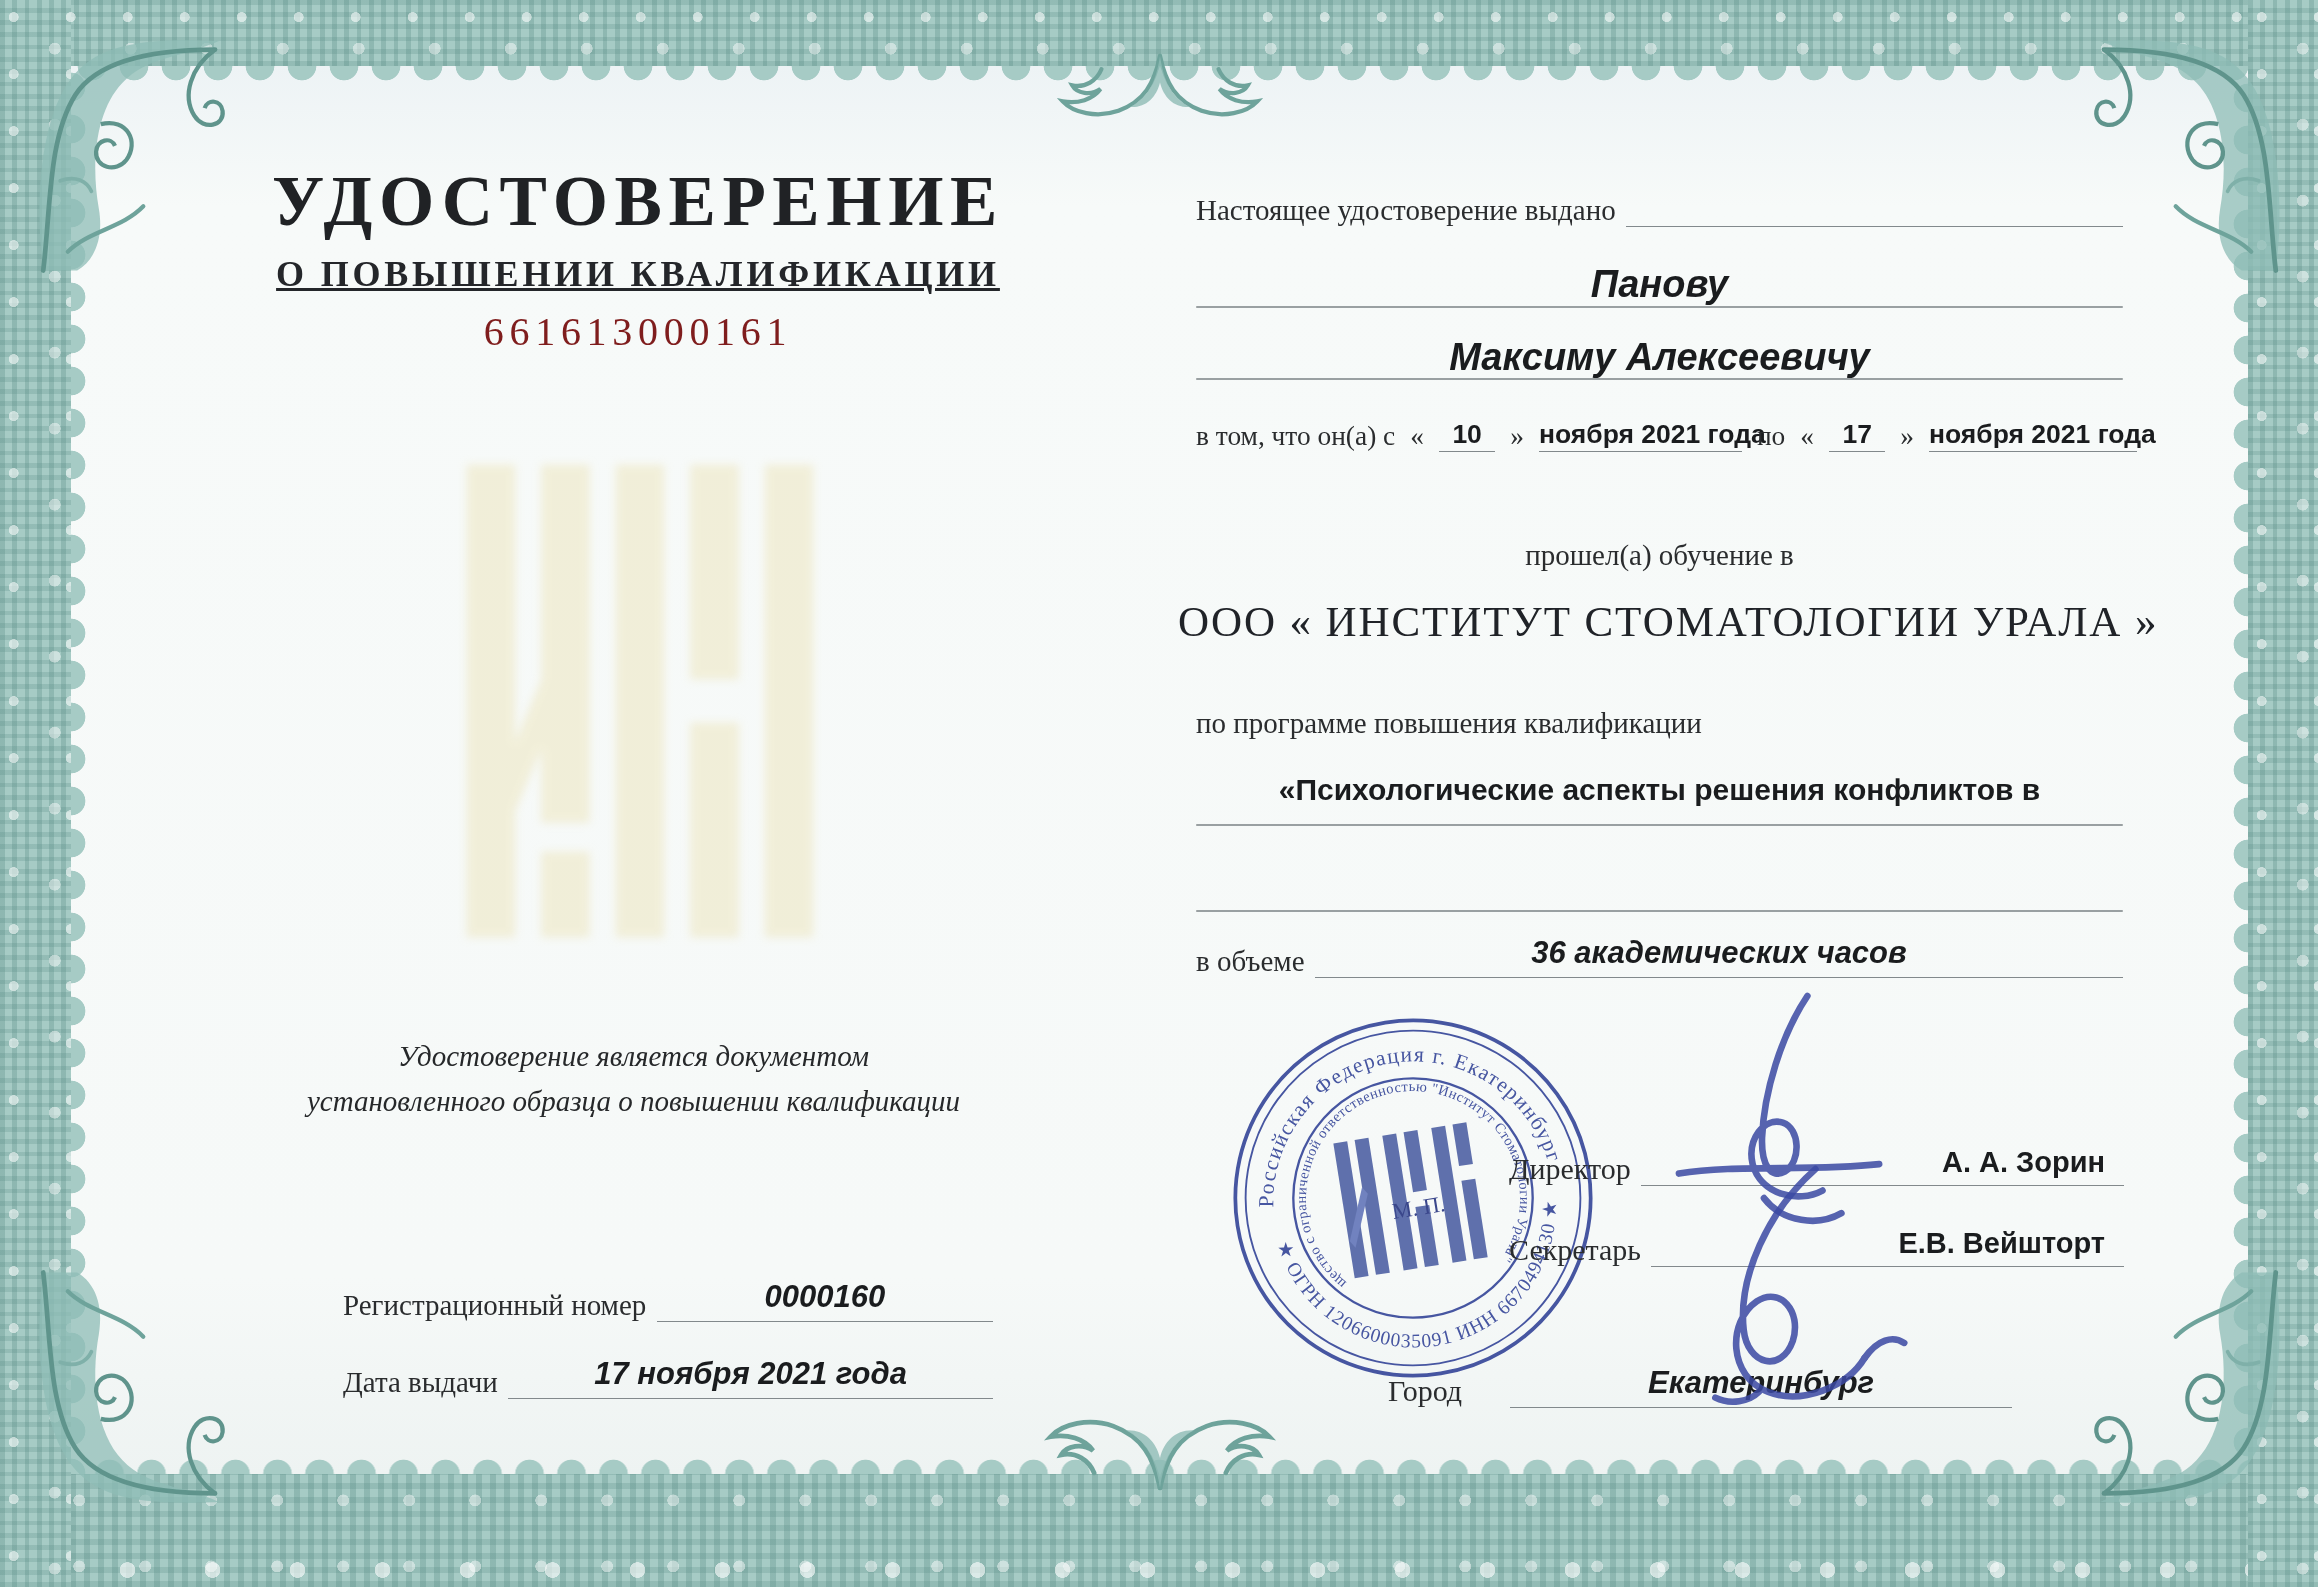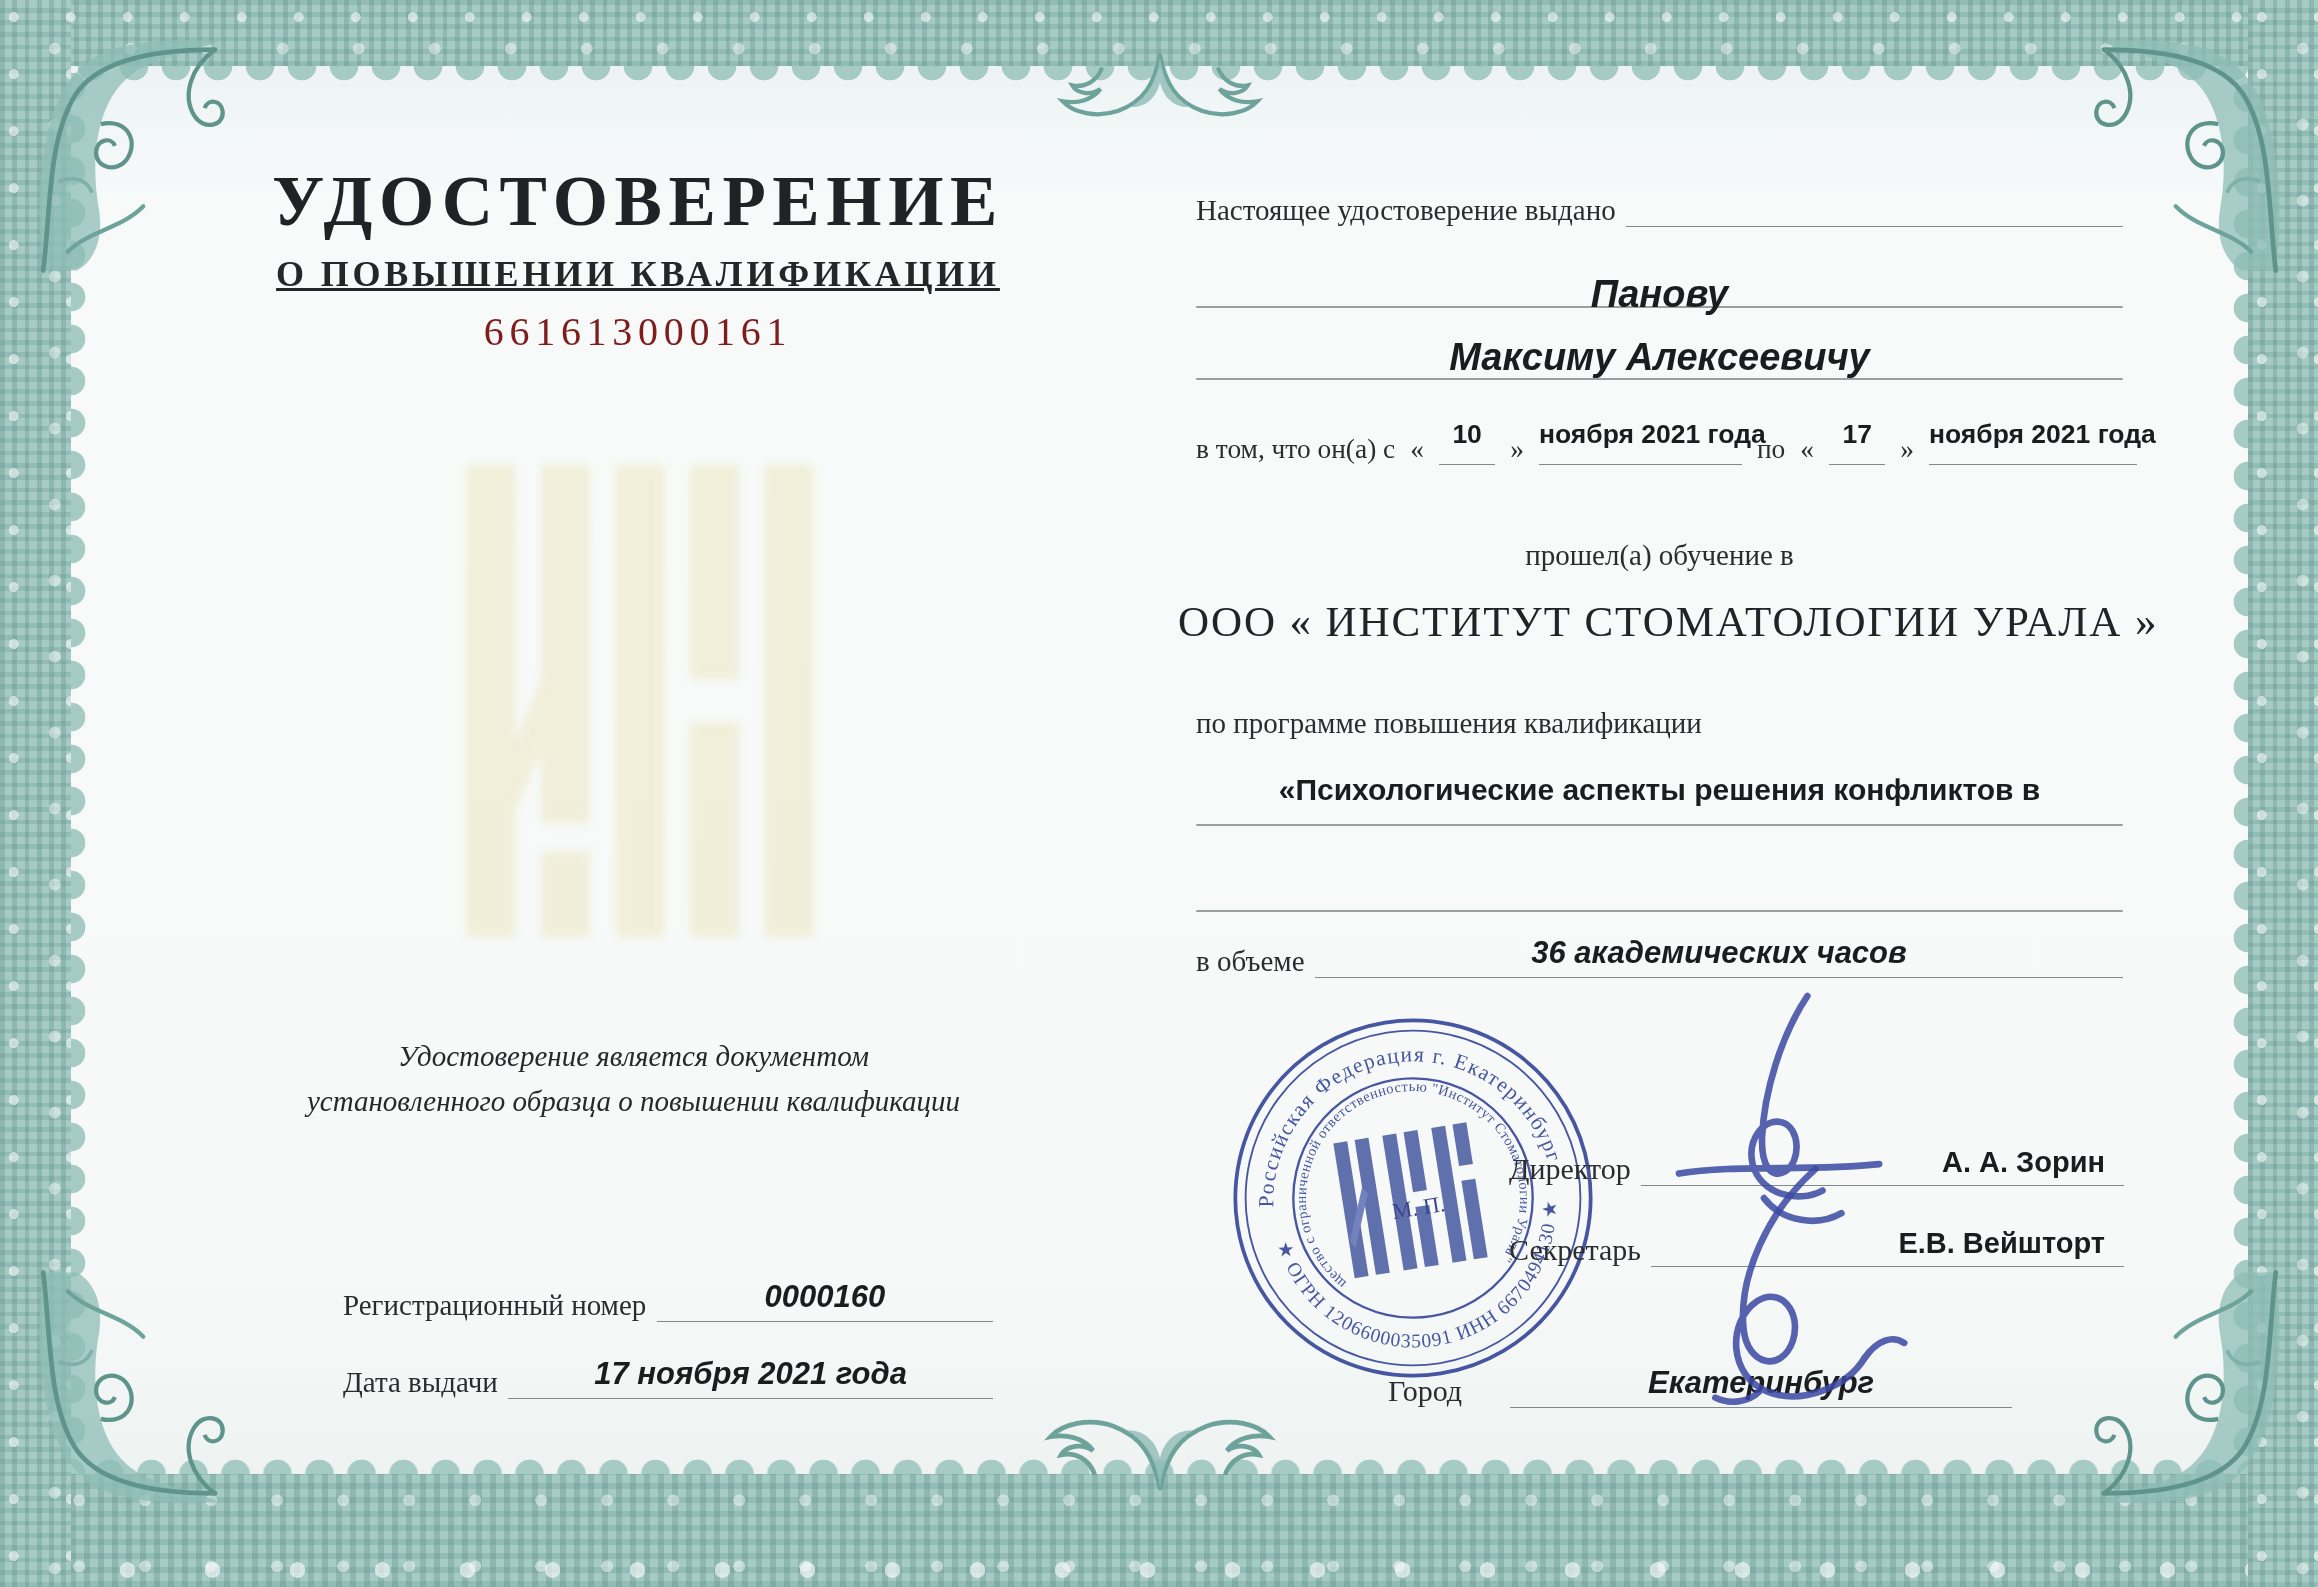--- a/index.html
+++ b/index.html
@@ -69,29 +69,29 @@
   .row .val{transform:translateY(-5.7px);font-size:31px;margin-top:8px;}
   .rule{position:absolute;z-index:4;height:1.9px;background:#82898c;opacity:.8;border-radius:0.9px;}
   #row-issued{left:1196px;top:189px;width:927px;}
   #row-reg{left:343px;top:1284px;width:650px;}
   #row-date{left:343px;top:1361px;width:650px;}
   #row-volume{left:1196px;top:940px;width:927px;}
   #row-director{left:1509px;top:1148px;width:615px;}
   #row-secretary{left:1509px;top:1229px;width:615px;}
   #row-city{left:1388px;top:1370px;width:624px;gap:48px;}
   #row-director .val,#row-secretary .val{font-size:29px;font-style:normal;}
-  #recipient1{left:1196px;top:263px;width:927px;font-size:38px;margin-top:10px;}
+  #recipient1{left:1196px;top:263px;width:927px;font-size:38px;}
   #recipient2{left:1196px;top:336px;width:927px;font-size:38px;}
   #training{left:1196px;top:539px;width:927px;font-size:29px;}
   #org{left:1178px;top:597px;width:965px;font-size:43px;letter-spacing:1.9px;color:#202328;}
   #program-label{left:1196px;top:707px;font-size:29px;}
   #program1{left:1196px;top:773px;width:927px;font-size:30px;}
   #program2{left:1196px;top:863px;width:927px;font-size:30px;}
   .period{position:absolute;z-index:5;left:1196px;top:419px;width:941px;display:flex;align-items:flex-end;gap:15px;white-space:nowrap;font-size:27.4px;}
-  .period .blank{border-bottom:1.9px solid #82898c;text-align:center;padding-bottom:14px;}
+  .period .blank{border-bottom:1.9px solid #82898c;text-align:center;padding-bottom:1px;}
   .period .blank .v{font-size:26.5px;}
   .b1{width:85px;}.b2{width:203px;}.b3{width:85px;}.b4{width:208px;}
   .sig{position:absolute;z-index:6;}
   #stamp{position:absolute;z-index:5;left:1226px;top:1011px;width:374px;height:374px;opacity:.94;}
   #watermark{position:absolute;z-index:1;left:435px;top:421px;width:430px;height:563px;}
 </style>
 </head>
 <body>
 
 <div id="cert">

